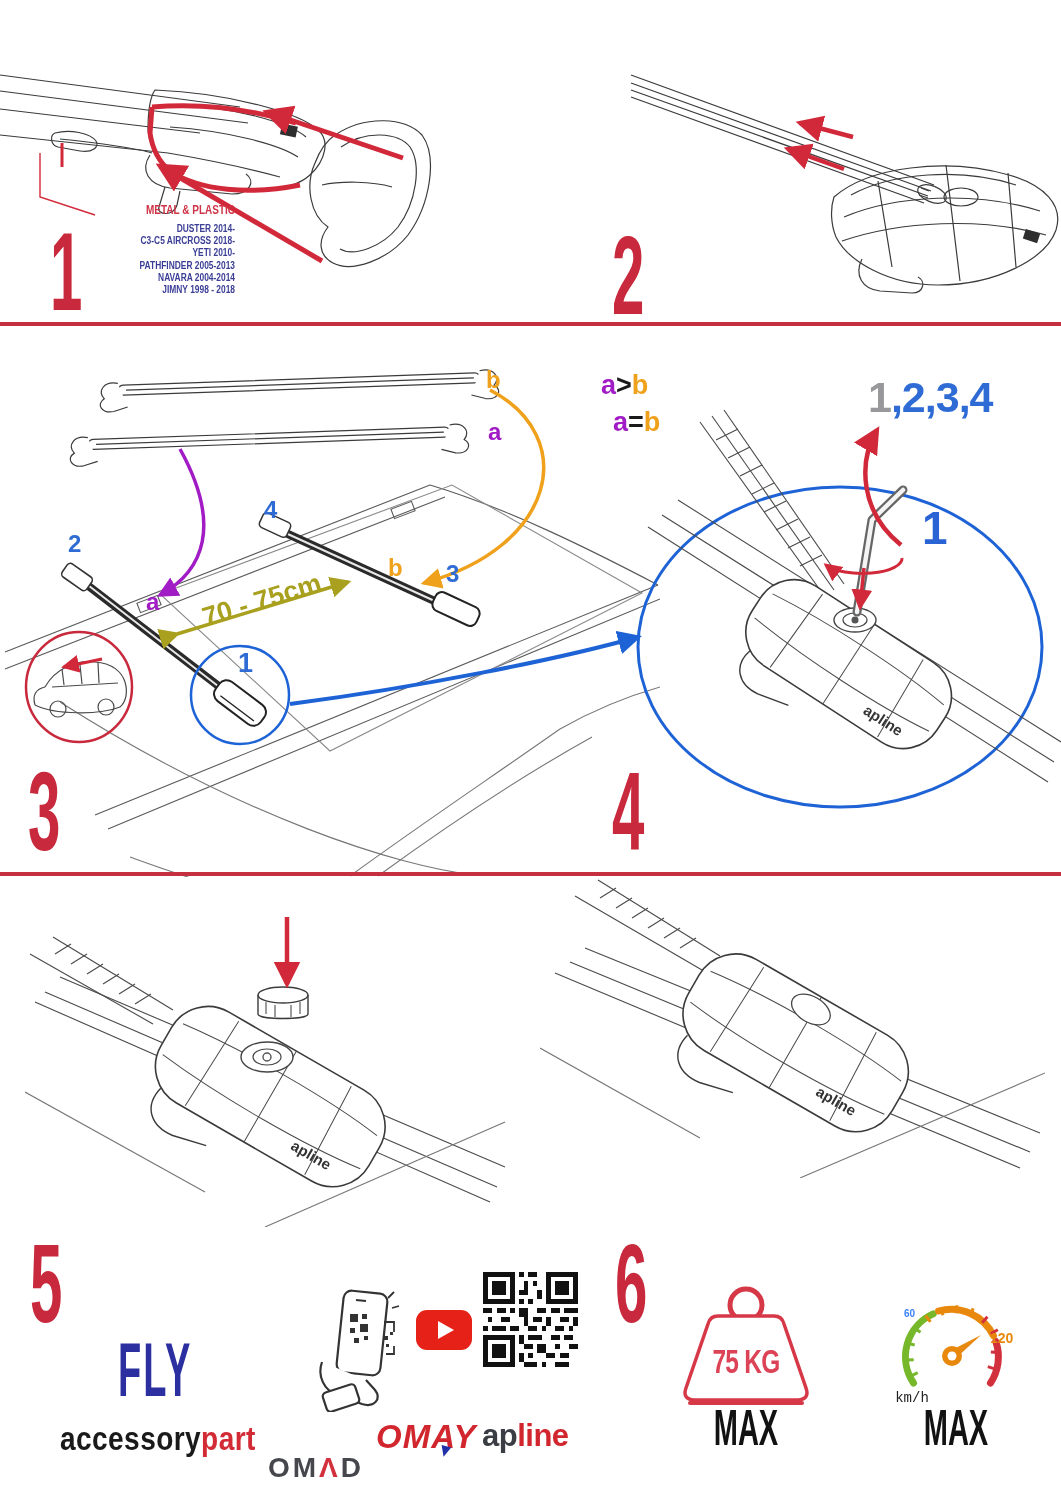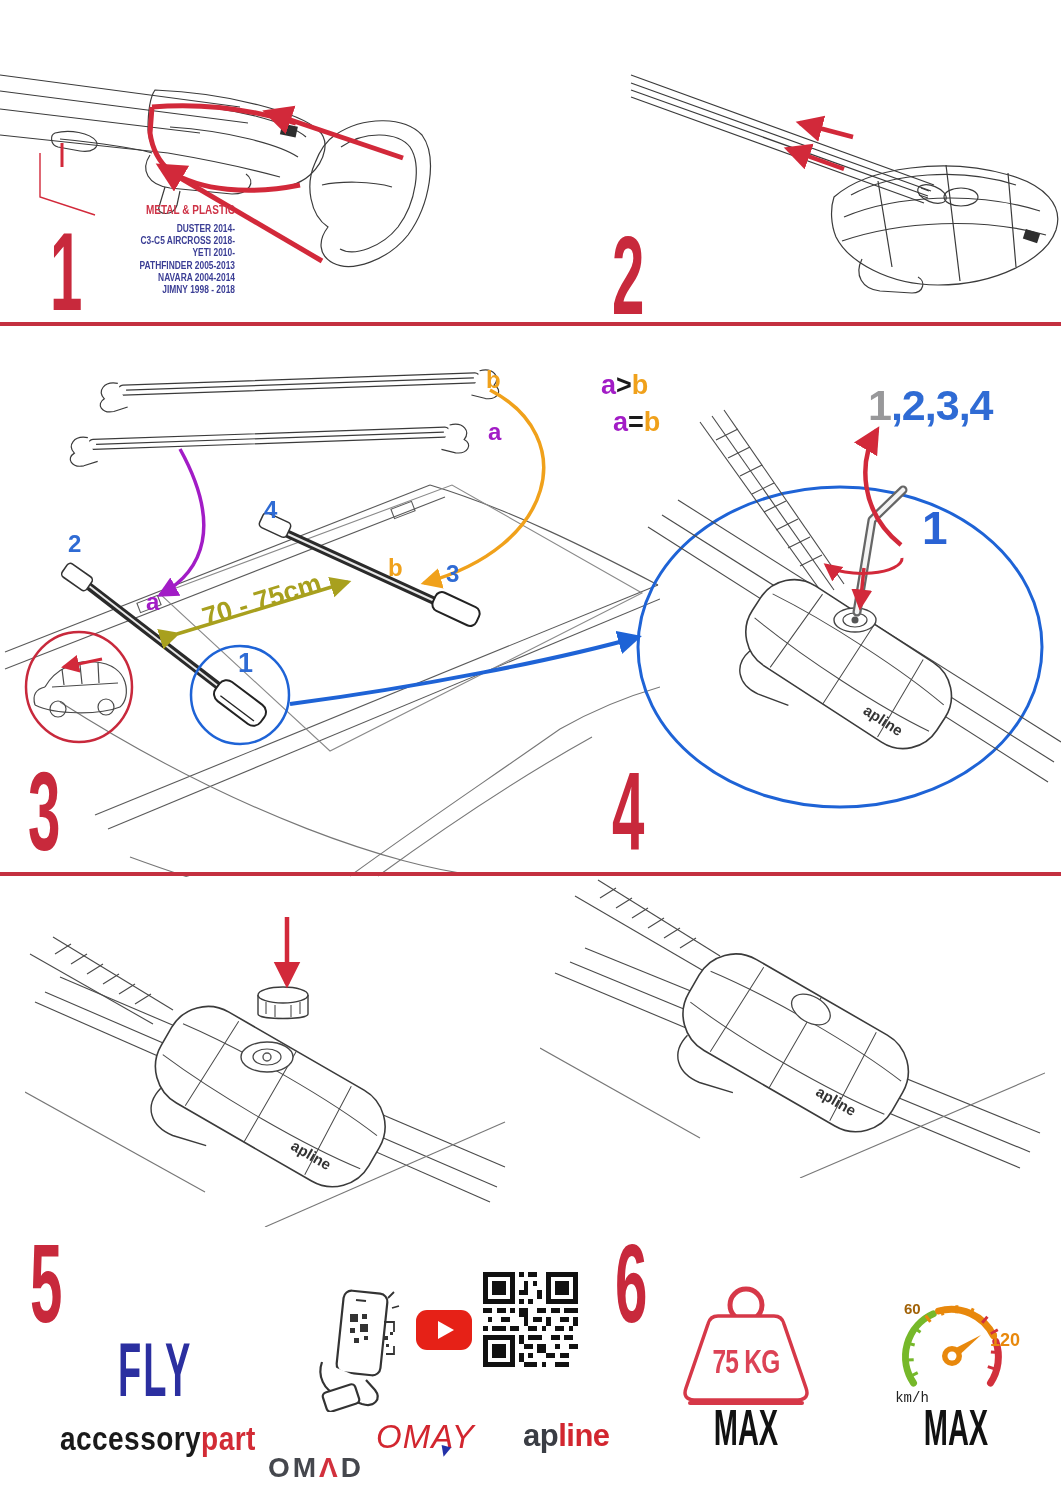--- a/index.html
+++ b/index.html
@@ -19,31 +19,31 @@
   .measure{font-weight:bold;font-size:27px;color:#A8A01E;transform:rotate(-17deg);transform-origin:center;width:200px;text-align:center;}
   .seq{font-weight:bold;font-size:43px;letter-spacing:-1px;line-height:1;}
   .big1{font-weight:bold;font-size:46px;color:#2A63D4;line-height:1;}
   .fly{font-size:76px;font-weight:bold;color:#2B2FA0;letter-spacing:4px;line-height:0.8;
        transform:scaleX(0.5);transform-origin:left top;display:inline-block;}
   .accpart{font-size:33px;font-weight:bold;letter-spacing:0.5px;line-height:1;
        transform:scaleX(0.85);transform-origin:left top;display:inline-block;white-space:nowrap;}
   .accpart .k{color:#1a1a1a;} .accpart .r{color:#D22B35;}
   .omad{font-size:28px;font-weight:600;letter-spacing:3px;color:#45474D;line-height:1;white-space:nowrap;margin-top:28px;}
   .omad .a{color:#D2303C;}
-  .omay{font-size:33px;font-weight:400;font-style:italic;color:#D2262F;letter-spacing:1px;line-height:1;}
+  .omay{font-size:33px;font-weight:700;font-style:italic;color:#D2262F;letter-spacing:1px;line-height:1;}
   .omay-tri{width:0;height:0;border-left:5px solid transparent;border-right:5px solid transparent;
             border-top:11px solid #2331A8;transform:rotate(15deg);}
   .apline{font-size:31px;letter-spacing:-0.5px;line-height:1;white-space:nowrap;}
-  .apline .ap{color:#3A3D44;font-weight:bold;margin-left:41px;} .apline .ln{color:#D2262F;font-weight:bold;}
+  .apline .ap{color:#3A3D44;font-weight:bold;} .apline .ln{color:#D2262F;font-weight:bold;}
   .kg{width:136px;text-align:center;font-size:34px;font-weight:bold;color:#DC4356;letter-spacing:-1px;
       transform:scaleX(0.72);transform-origin:center top;}
   .maxlbl{width:136px;text-align:center;font-size:50px;font-weight:bold;color:#121212;line-height:0.9;
       transform:scaleX(0.58);transform-origin:center top;}
-  .sp60{font-size:15px;font-weight:bold;color:#a16207;line-height:1;}
-  .sp120{font-size:18px;font-weight:bold;color:#E8880C;line-height:1;text-align:right;}
+  .sp60{font-size:10px;font-weight:bold;color:#3b82f6;line-height:1;margin-top:8px;}
+  .sp120{font-size:14px;font-weight:bold;color:#E8880C;line-height:1;text-align:right;}
   .kmh{width:128px;text-align:center;font-size:14px;color:#222;font-family:"Liberation Mono",monospace;}
   svg{display:block;}
 </style>
 </head>
 <body>
 
 <div class="page">
 
   <svg width="0" height="0" style="position:absolute">
     <defs>
@@ -258,21 +258,21 @@
       <polyline points="283,128 252,158 237,250" fill="none" stroke="#666" stroke-width="9" stroke-linecap="round" stroke-linejoin="round"></polyline>
       <polyline points="283,128 252,158 237,250" fill="none" stroke="#f4f4f4" stroke-width="4.5" stroke-linecap="round" stroke-linejoin="round"></polyline>
     </g>
 
     <path d="M282,196 A40,15 0 0 1 206,203" fill="none" stroke="#D2293A" stroke-width="3" marker-end="url(#mred)"></path>
     <line x1="244" y1="206" x2="240" y2="245" stroke="#D2293A" stroke-width="3.5" marker-end="url(#mred)"></line>
 
     <path d="M281,183 C240,150 238,100 257,68" fill="none" stroke="#D2293A" stroke-width="4.5" marker-end="url(#mred)"></path>
   </svg>
 
-  <div class="abs seq" style="left:868px;top:384px">
+  <div class="abs seq" style="left:868px;top:376px">
     <span class="c-gray">1</span><span class="c-blue">,2,3,4</span>
   </div>
   <span class="abs big1" style="left:922px;top:505px">1</span>
   <span class="abs stepnum" style="left:612px;top:768px">4</span>
 
   <div class="divider" style="top:872px"></div>
 
   <svg class="abs" style="left:25px;top:892px" width="490" height="335" viewBox="0 0 490 335">
     <g fill="none" stroke="#4a4a4a" stroke-width="1.1">
       <line x1="5" y1="62" x2="128" y2="132"></line>

